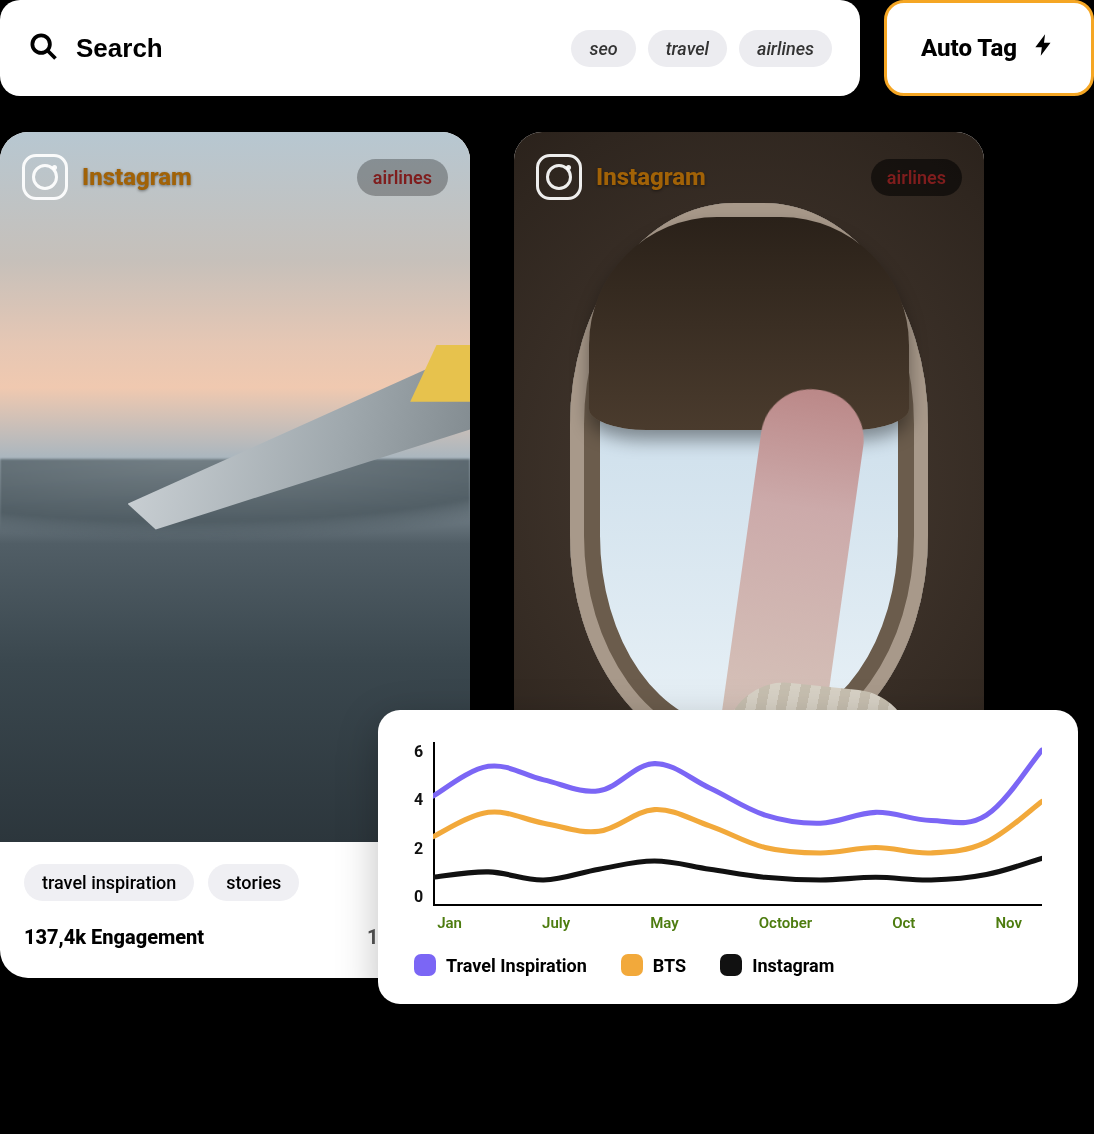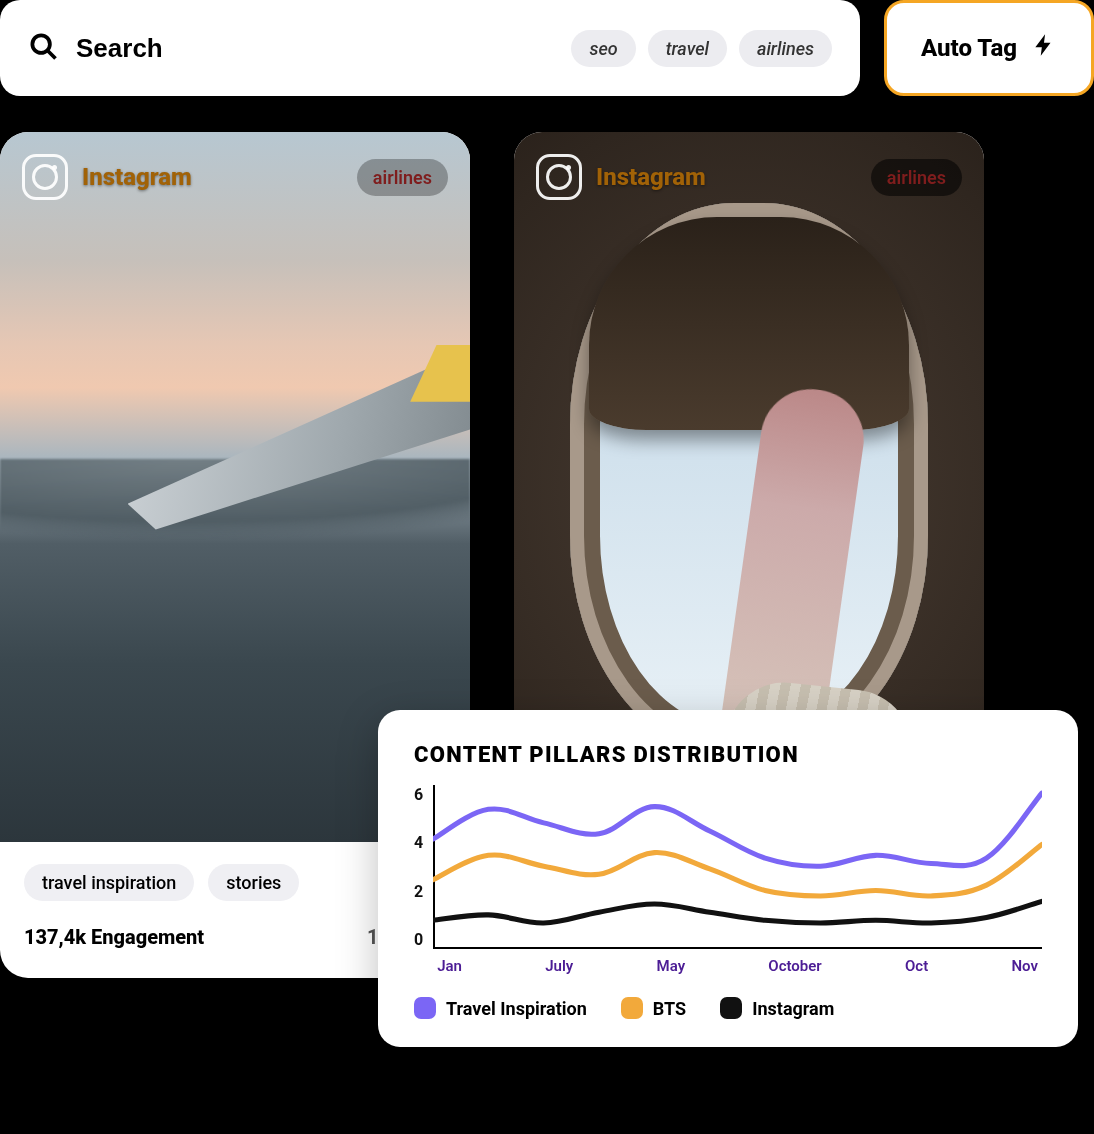--- a/index.html
+++ b/index.html
@@ -247,23 +247,23 @@
   .plot svg { position: absolute; inset: 0; }
   .axis-line {
     position: absolute; left: 0; right: 0; bottom: 26px;
     border-top: 2px solid #000;
   }
   .axis-line-v {
     position: absolute; left: 0; top: 0; bottom: 26px;
     border-left: 2px solid #000;
   }
   .x-labels {
-    position: absolute; left: 0; right: 0; bottom: 0;
+    position: absolute; left: 0; right: 16px; bottom: 0;
     display: flex; justify-content: space-between;
-    font-size: 15px; font-weight: 600; color: #4c1d95;
+    font-size: 15px; font-weight: 600; color: #4d7c0f;
     padding: 0 4px;
   }
   .legend {
     display: flex; gap: 34px; margin-top: 22px; align-items: center;
   }
   .legend-item { display: flex; align-items: center; gap: 10px; font-size: 18px; font-weight: 700; }
   .swatch { width: 22px; height: 22px; border-radius: 7px; }
 </style>
 </head>
 <body>
@@ -339,21 +339,20 @@
       <div class="card-head">
         <span class="ig-icon"></span>
         <span class="ig-label">Instagram</span>
         <span class="card-tag">airlines</span>
       </div>
     </div>
   </div>
 </div>
 
 <div class="chart-panel">
-  <div class="chart-title">CONTENT PILLARS DISTRIBUTION</div>
 
   <div class="chart-area">
     <div class="y-axis">
       <span>6</span>
       <span>4</span>
       <span>2</span>
       <span>0</span>
     </div>
     <div class="plot">
       <div class="axis-line-v"></div>

